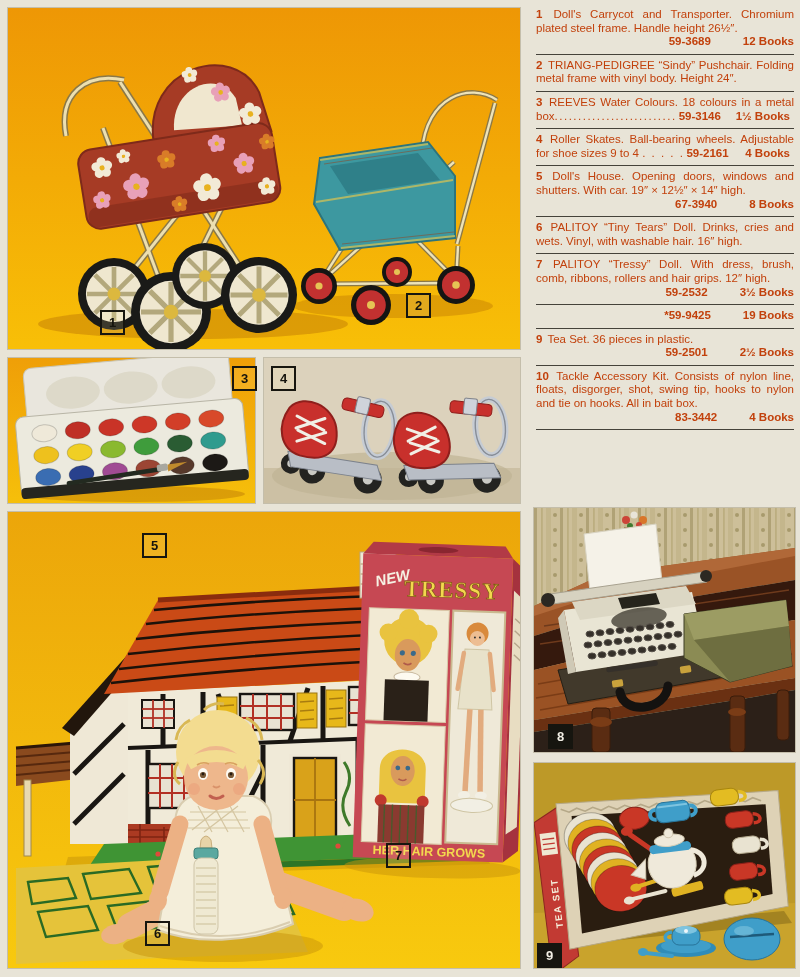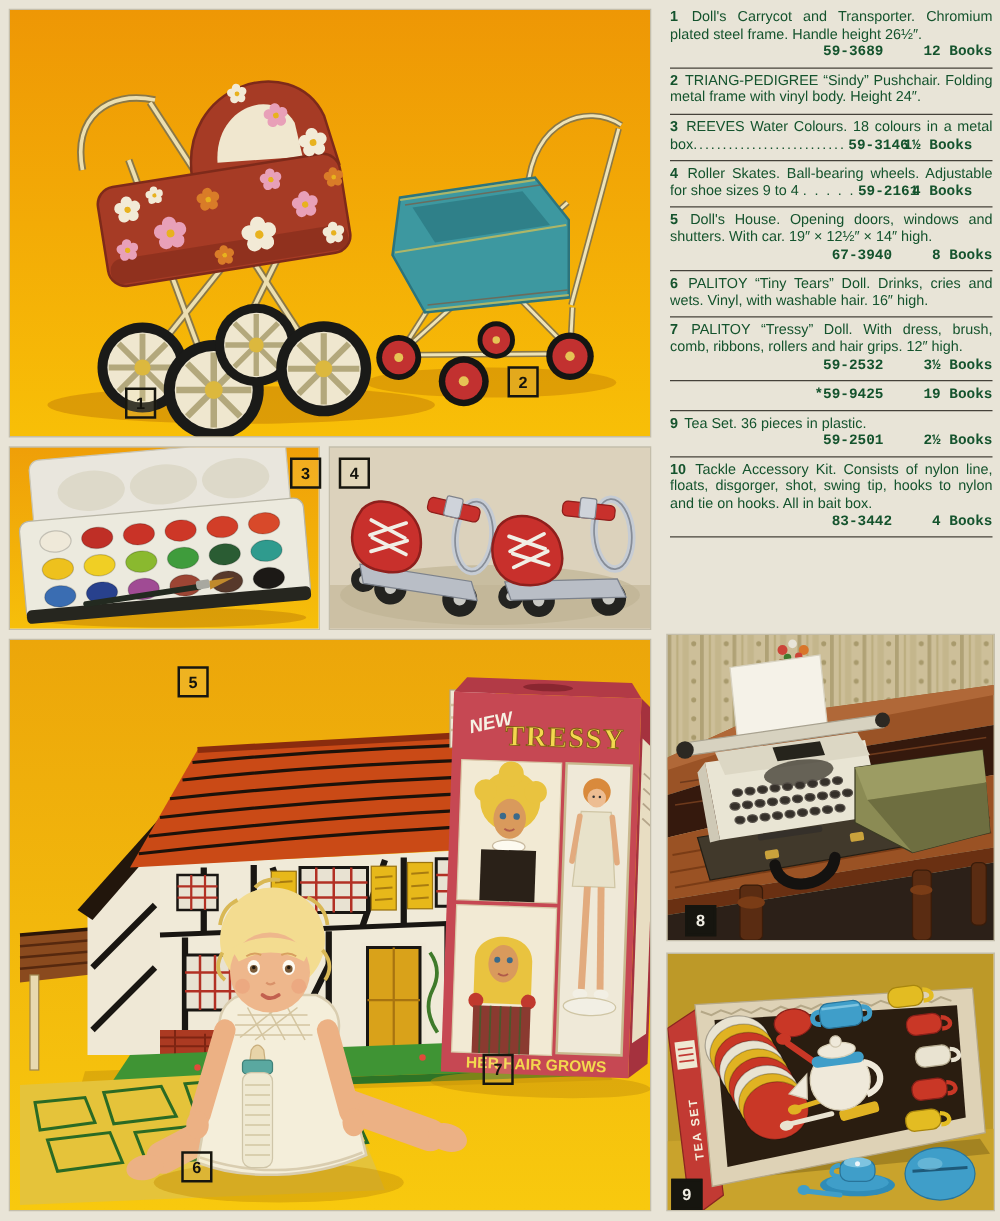--- a/index.html
+++ b/index.html
@@ -1,29 +1,29 @@
 <!DOCTYPE html>
 <html><head>
 <meta charset="utf-8">
 <style>
   html,body{margin:0;padding:0;}
   .page{position:relative;width:800px;height:977px;background:#e8e4d7;font-family:"Liberation Sans",sans-serif;overflow:hidden;}
   figure{position:absolute;margin:0;box-shadow:0 0 0 1px rgba(70,55,20,.22);}
   figure svg{display:block;}
   
-  #listings{position:absolute;left:536px;top:8px;width:258px;color:#14532d;}
+  #listings{position:absolute;left:536px;top:8px;width:258px;color:#c2410c;}
   .item{position:relative;font-size:11.5px;line-height:13.6px;text-align:justify;}
   .item p{margin:0;}
   .item .body{position:relative;}
   .num{font-weight:700;padding-right:2px;}
-  .code,.price{font-weight:700;font-family:Liberation Mono, monospace;}
+  .code,.price{font-weight:700;}
   .codeline{display:flex;margin-top:1px;}
   .codeline .code{margin-left:auto;margin-right:32px;}
   .inline .code{margin-left:2px;}
-  .inline .price{position:absolute;right:16px;bottom:0;margin-left:40px;}
+  .inline .price{position:absolute;right:4px;bottom:0;margin-left:40px;}
   .dots{letter-spacing:1.5px;}
   hr.rule{border:0;border-top:1.6px solid #45423a;margin:5px 0 4px 0;}
   
   .num-label{position:absolute;width:21px;height:21px;border:2px solid #17160f;box-sizing:content-box;
     color:#15140d;font:700 13px/21px "Liberation Sans",sans-serif;text-align:center;
     background:rgba(255,240,170,.15);}
   .num-label.dark{background:#16150f;border-color:#16150f;color:#f1eee4;}
 </style>
 </head>
 <body>

